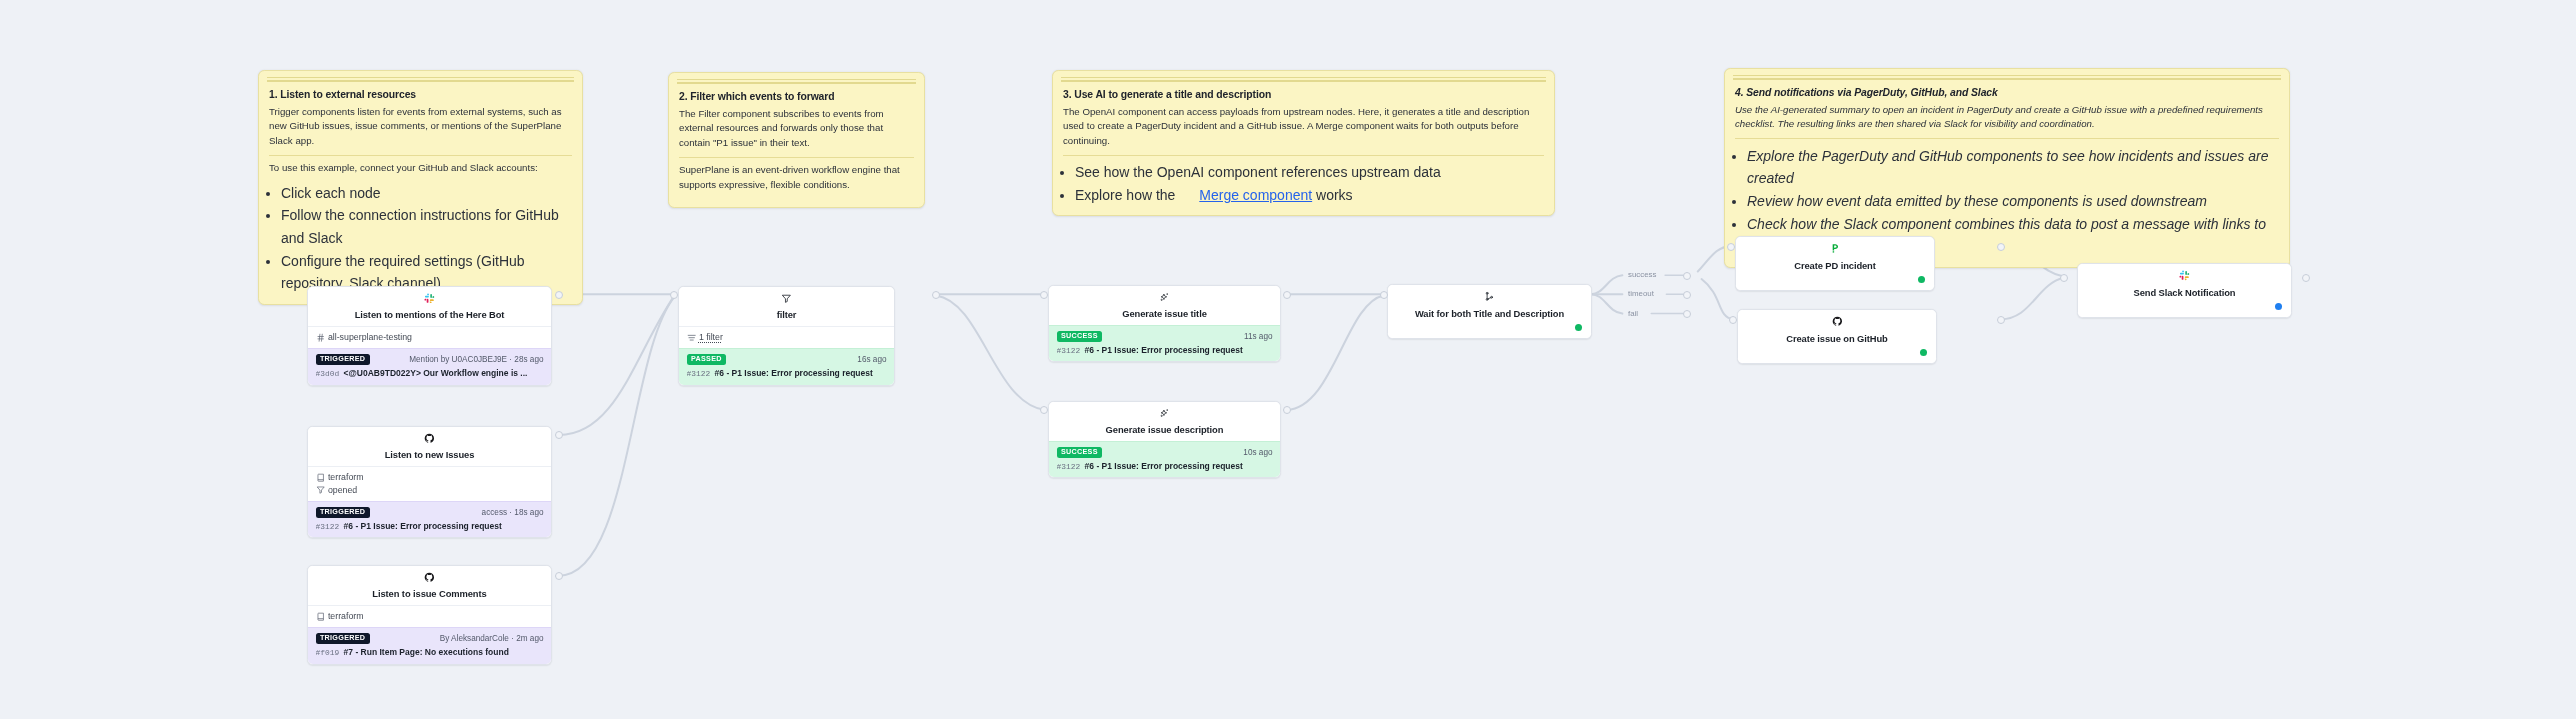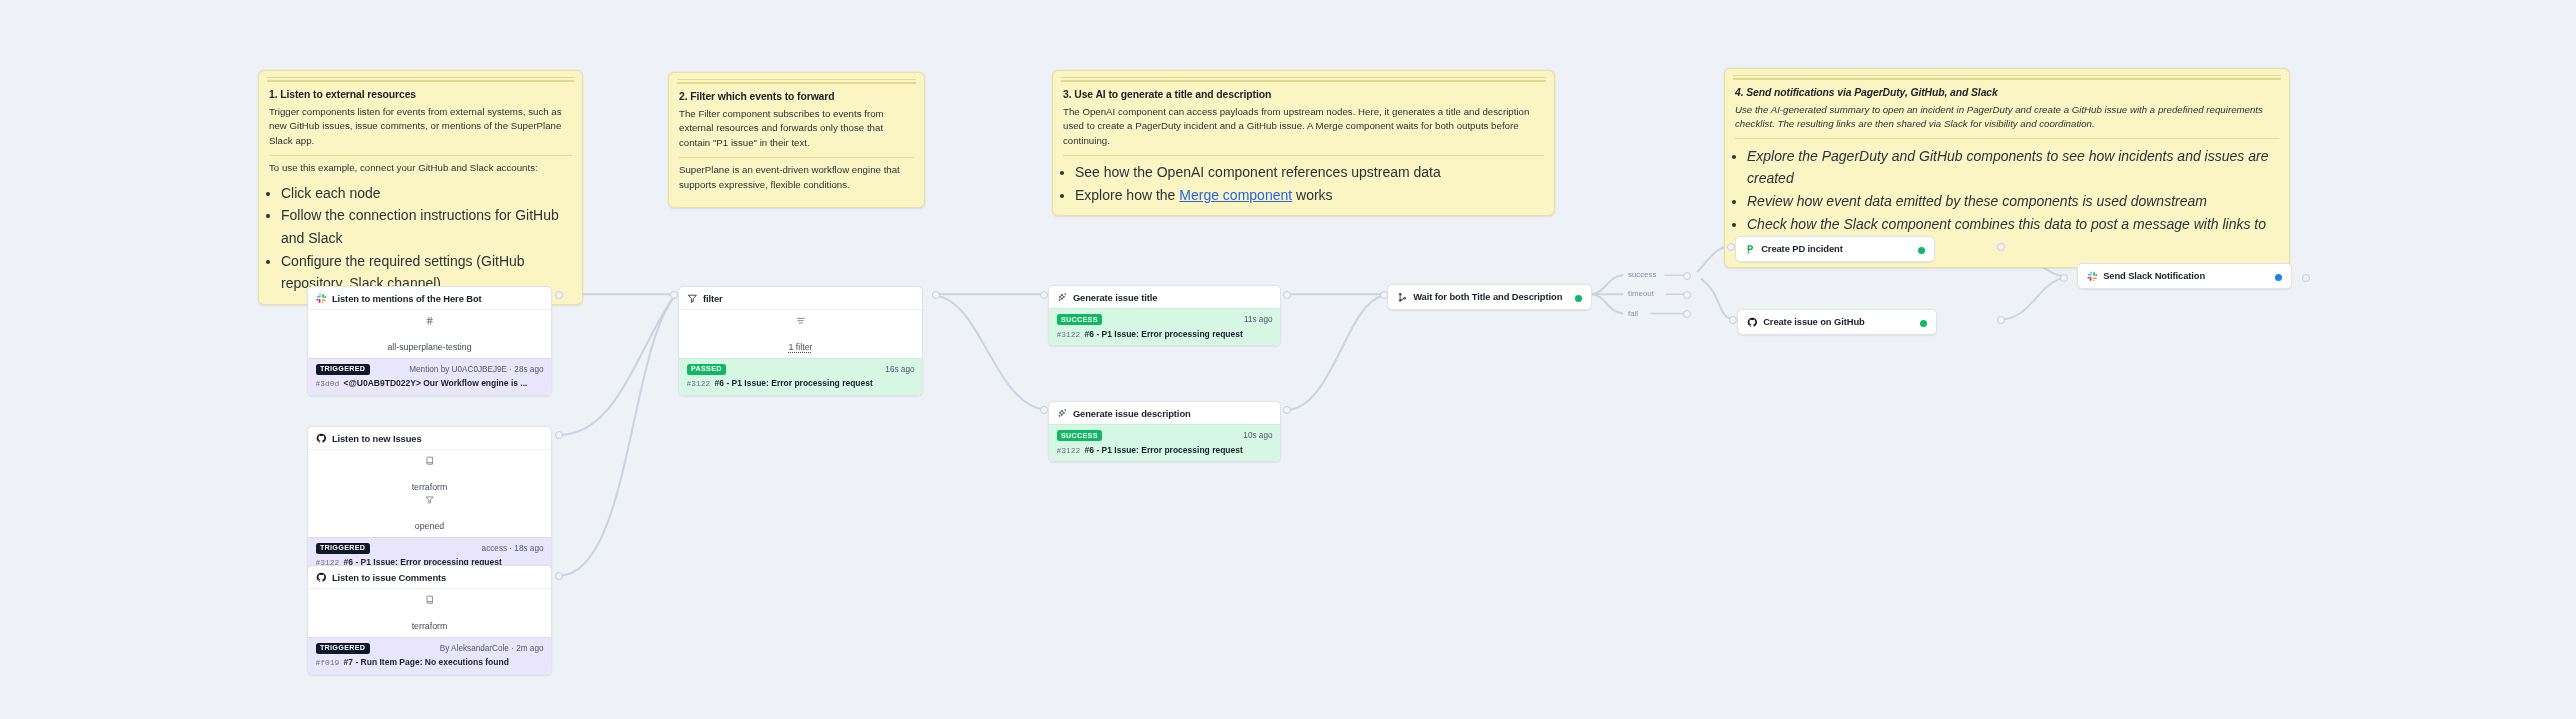--- a/index.html
+++ b/index.html
@@ -64,63 +64,63 @@
   .note-rule {
     border: 0; border-top: 0.6px solid #e6dc96;
     margin: 5.7px 0 5.7px 0;
   }
   .note-list { margin: 0; padding: 0 0 0 12px; }
   .note-list li {
     font-size: 14px;
     line-height: 1.62;
     color: #2c313a;
   }
-  .note-link { color: #2563eb; }
+  .note-link { color: #2563eb; margin-left: 20px; }
 
   
   .node {
     position: absolute;
     background: #ffffff;
     border: 0.6px solid #dfe3ea;
     border-radius: 5.7px;
     box-shadow: 0 0.6px 1.3px rgba(40,50,70,.09);
     overflow: hidden;
     z-index: 3;
   }
   .node-header {
     display: flex;
-    align-items: flex-end;
+    align-items: center;
     gap: 5.7px;
     padding: 5.7px 7.5px;
     background: #ffffff;
+    flex-direction: column;
   }
   .node-title {
     font-size: 9.4px;
     font-weight: bold;
     color: #1b2028;
     white-space: nowrap;
     letter-spacing: -0.1px;
   }
   .node-status-dot {
     margin-left: auto;
     width: 7px; height: 7px;
     border-radius: 50%;
     flex: 0 0 auto;
   }
   .node-meta {
     border-top: 0.6px solid #eceff4;
     padding: 4.4px 7.5px;
     background: #fff;
   }
   .meta-row {
-    display: flex; align-items: center; gap: 17px;
+    display: flex; align-items: center; gap: 3px;
     font-size: 8.8px;
     color: #444a55;
     padding: 1.3px 0;
-    flex-direction: column;
   }
   .meta-row.underlined .meta-text {
     text-decoration: underline;
     text-decoration-style: dotted;
     text-underline-offset: 1.9px;
   }
   .node-event {
     padding: 5px 7.5px 6.3px 7.5px;
     border-top: 0.6px solid #eceff4;
   }
@@ -379,21 +379,21 @@
         <span class="event-sub">By AleksandarCole · 2m ago</span>
       </div>
       <div class="event-line">
         <span class="event-id">#f019</span><span class="event-text">#7 - Run Item Page: No executions found</span>
       </div>
     </div>
   </div>
   <div class="port" style="left:555px; top:572px;"></div>
 
   <div class="port" style="left:670px; top:291px;"></div>
-  <div class="node" style="left:678px; top:286px; width:245px;">
+  <div class="node" style="left:678px; top:286px; width:217px;">
     <div class="node-header">
       <span>
         <svg class="icon" viewBox="0 0 24 24" fill="none" stroke="#1b2028" stroke-width="1.8" stroke-linejoin="round">
           <path d="M3 5h18l-7 8v6l-4 2v-8L3 5z"></path>
         </svg>
       </span>
       <span class="node-title">filter</span>
     </div>
     <div class="node-meta">
       <div class="meta-row underlined">

